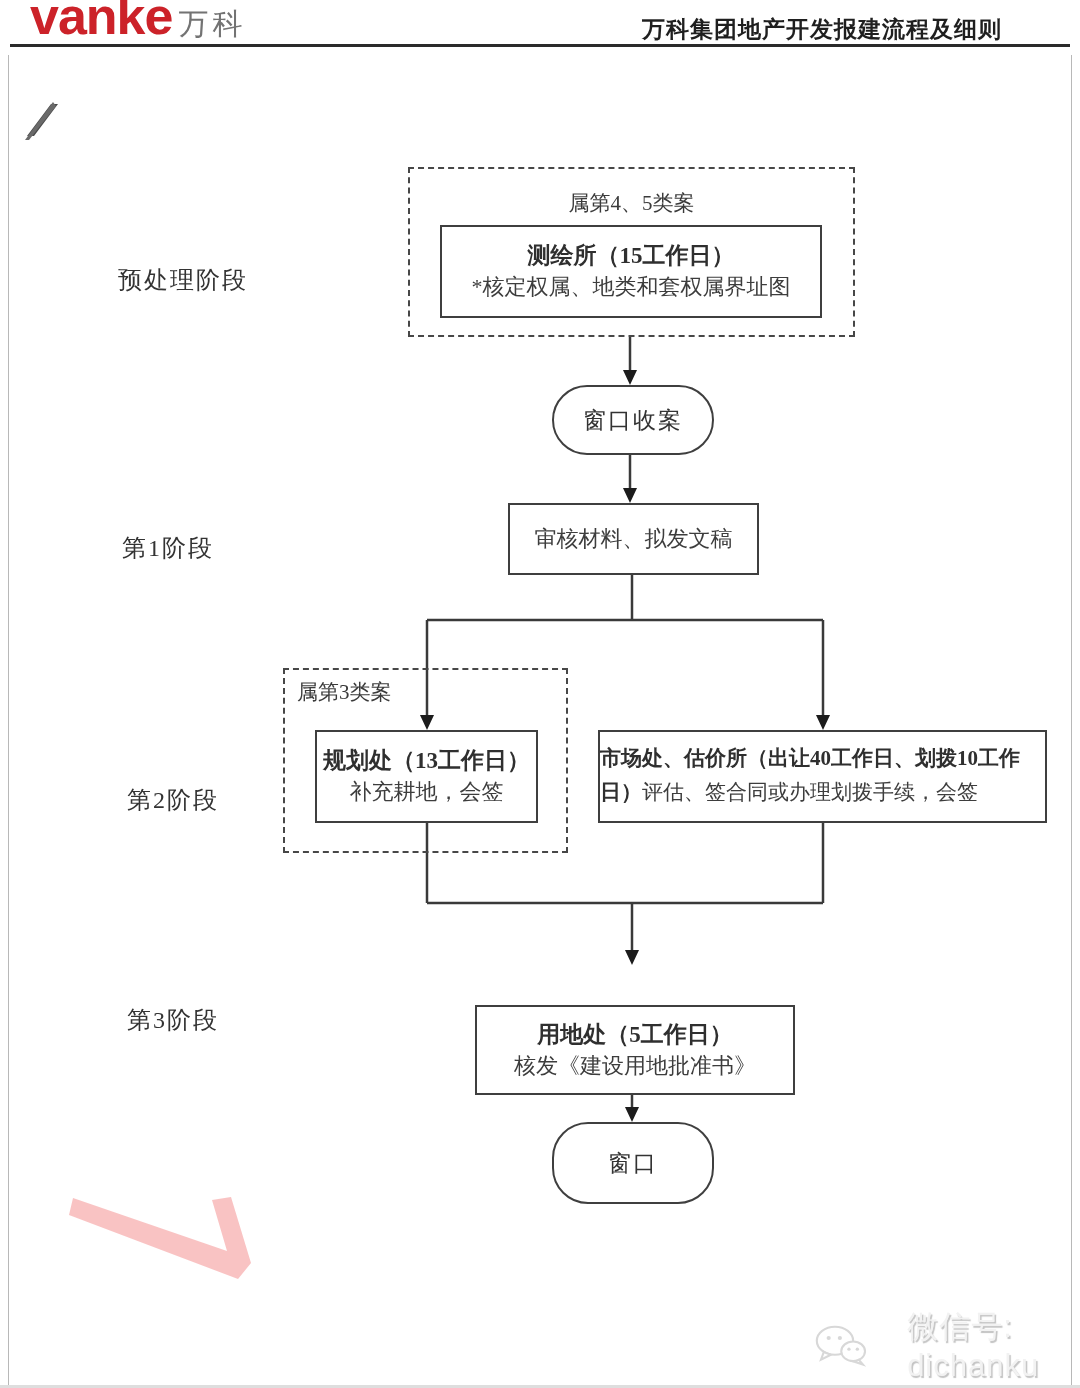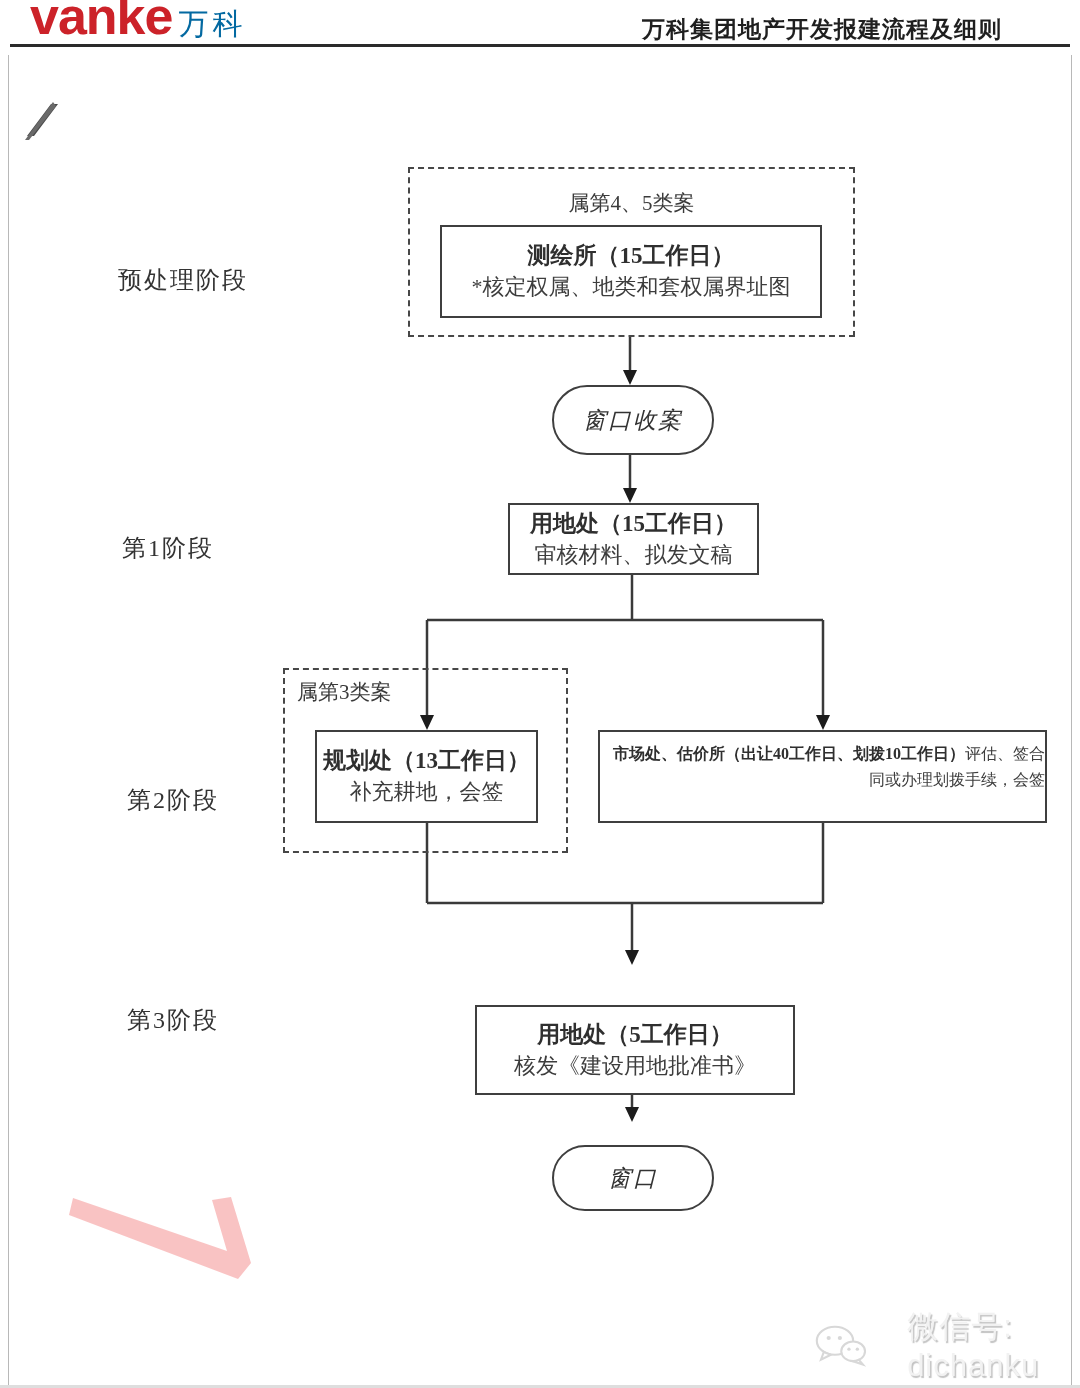--- a/index.html
+++ b/index.html
@@ -14,21 +14,21 @@
     overflow: hidden;
   }
 
   
   .logo-wrap { position: absolute; left: 30px; top: -14px; white-space: nowrap; }
   .logo-vanke {
     font-family: "Liberation Sans", sans-serif;
     font-size: 52px; font-weight: 700; letter-spacing: -1px;
     color: #cc2229; text-transform: lowercase;
   }
-  .logo-cn { font-size: 30px; color: #0369a1; font-weight: 400; margin-left: 6px; letter-spacing: 4px; }
+  .logo-cn { font-size: 30px; color: #737373; font-weight: 400; margin-left: 6px; letter-spacing: 4px; }
 
   .doc-title {
     position: absolute; right: 78px; top: 14px;
     font-size: 23px; font-weight: 700; color: #1f1f1f; letter-spacing: 1px;
   }
   .header-rule {
     position: absolute; left: 10px; right: 10px; top: 44px;
     height: 3px; background: #2a2a2a;
   }
   .edge-left  { position: absolute; left: 8px;  top: 55px; bottom: 0; width: 1px; background: #b8b8b8; }
@@ -66,31 +66,31 @@
   .box-market { left: 598px; top: 730px; width: 449px; height: 93px; }
   .box-stage3 { left: 475px; top: 965px; width: 320px; height: 90px; margin-top: 40px; }
 
   .center-box { display: flex; flex-direction: column; align-items: center; justify-content: center; }
   .box-title { font-size: 23px; font-weight: 700; color: #2f2f2f; line-height: 1.4; }
   .box-desc  { font-size: 22px; font-weight: 400; color: #3d3d3d; line-height: 1.4; }
 
   .dashed-2 { left: 283px; top: 668px; width: 285px; height: 185px; }
   .dashed-2 .group-label { position: absolute; left: 12px; top: 8px; font-size: 21px; color: #3a3a3a; }
 
-  .box-market { padding: 9px 0; font-size: 16px; line-height: 1.62; text-align: right; }
+  .box-market { padding: 9px 0; font-size: 21px; line-height: 1.62; text-align: left; }
   .box-market .b { font-weight: 700; color: #2f2f2f; }
   .box-market .n { font-weight: 400; color: #3d3d3d; }
 
   .stadium {
     border: 2px solid #3f3f3f; border-radius: 36px; background: #fff;
     display: flex; align-items: center; justify-content: center;
-    font-size: 23px; color: #333; letter-spacing: 2px; font-style: italic;
+    font-size: 23px; color: #333; letter-spacing: 2px;
   }
   .stadium-1 { left: 552px; top: 385px; width: 162px; height: 70px; }
-  .stadium-2 { left: 552px; top: 1145px; width: 162px; height: 66px; }
+  .stadium-2 { left: 552px; top: 1122px; width: 162px; height: 82px; }
 
   
   .watermark { position: absolute; left: 0; top: 0; z-index: 0; }
 
   
   .wechat { position: absolute; left: 814px; top: 1306px; display: flex; align-items: center; z-index: 2; gap: 36px; }
   .wechat-icon { width: 76px; height: 58px; }
   .wechat-text {
     font-family: "Liberation Sans", sans-serif;
     font-size: 31px; color: #f2f2f2; margin-left: 4px; letter-spacing: 1px;
@@ -156,21 +156,20 @@
     <div class="group-label">属第4、5类案</div>
   </div>
   <div class="node solid-box box-survey center-box">
     <div class="box-title">测绘所（15工作日）</div>
     <div class="box-desc">*核定权属、地类和套权属界址图</div>
   </div>
 
   <div class="node stadium stadium-1">窗口收案</div>
 
   <div class="node solid-box box-stage1 center-box">
-    <div class="box-title">用地处（15工作日）</div>
     <div class="box-desc">审核材料、拟发文稿</div>
   </div>
 
   <div class="node dashed-box dashed-2">
     <div class="group-label">属第3类案</div>
   </div>
   <div class="node solid-box box-plan center-box">
     <div class="box-title">规划处（13工作日）</div>
     <div class="box-desc">补充耕地，会签</div>
   </div>

